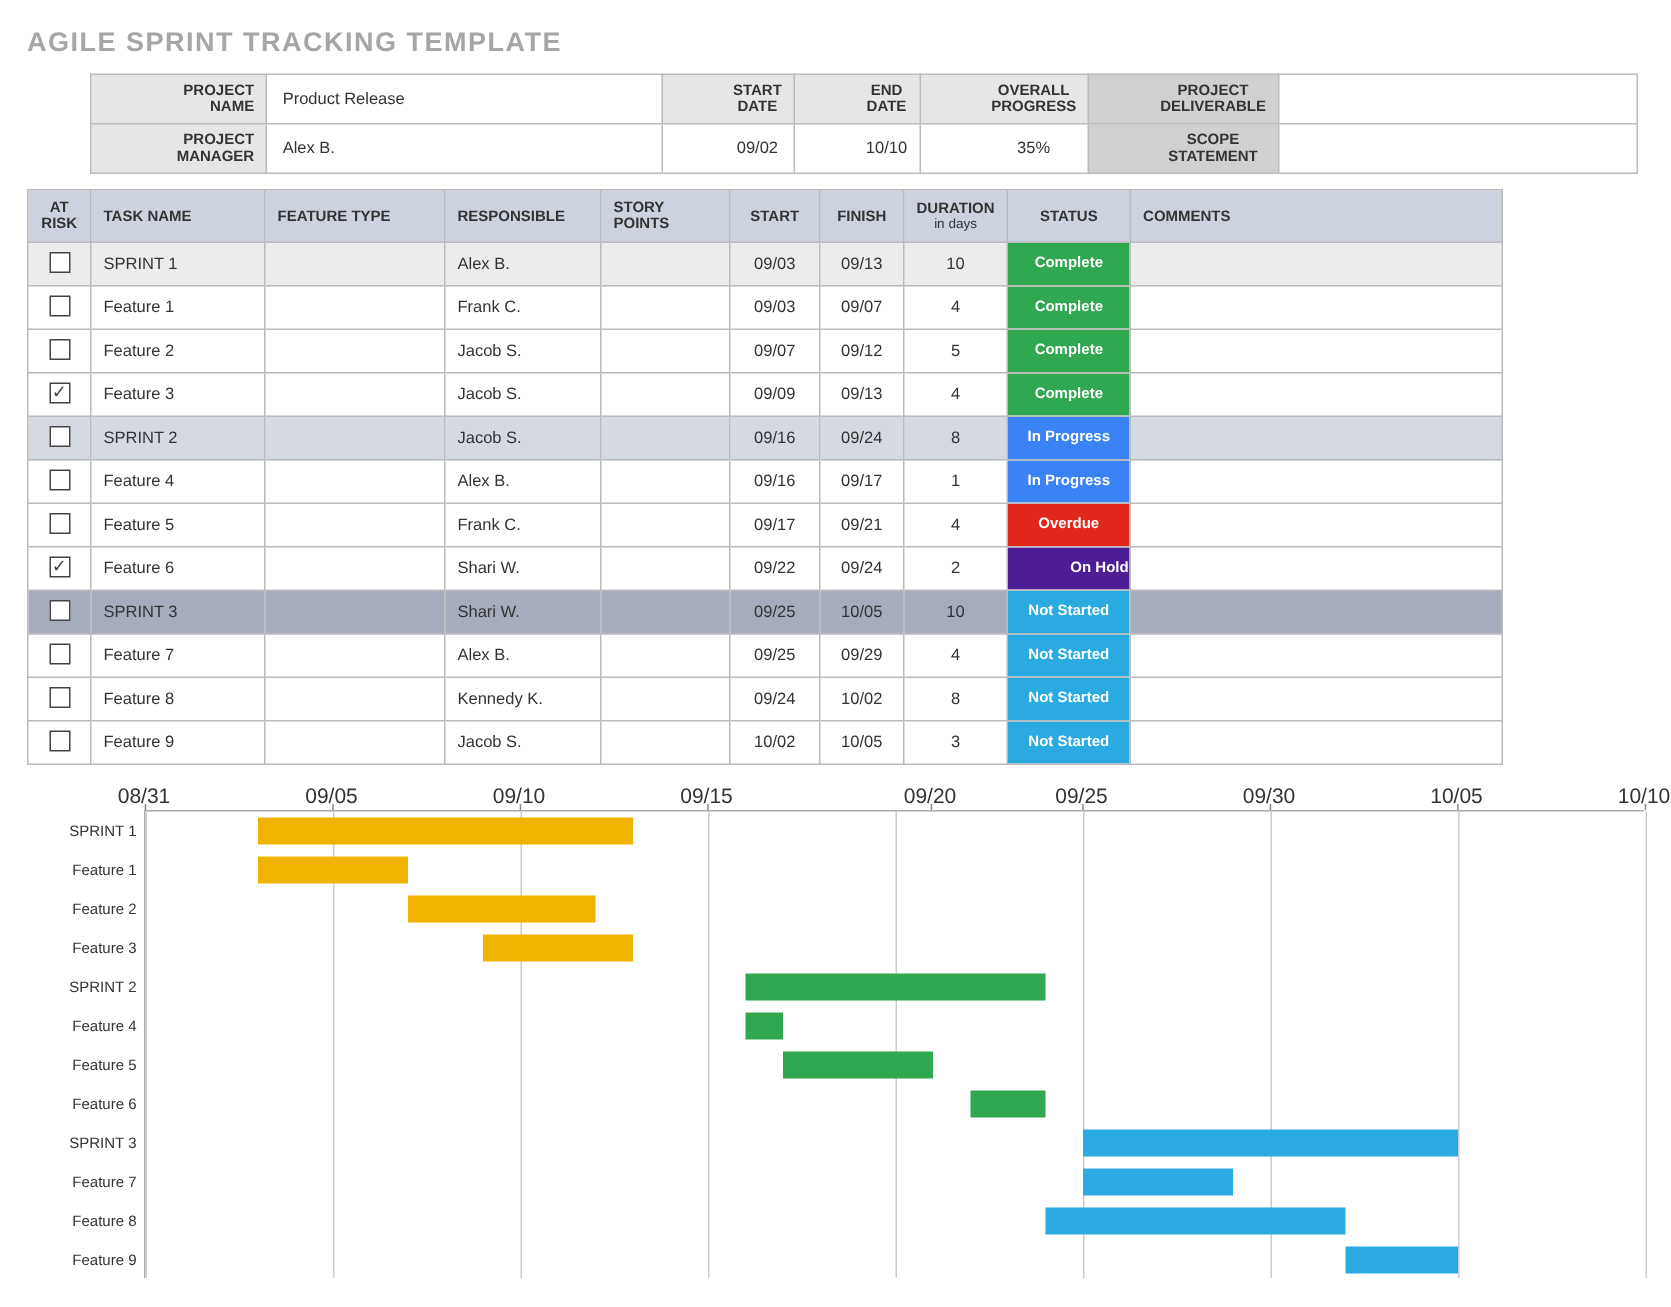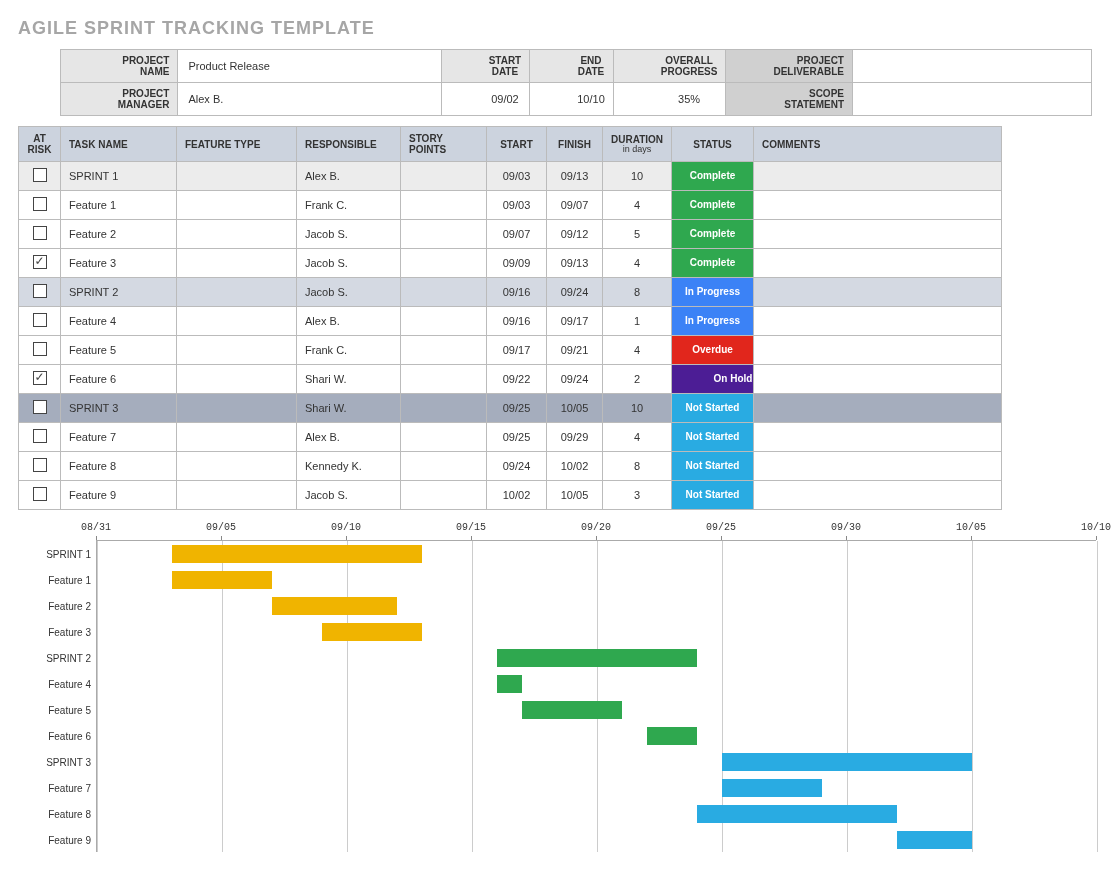--- a/index.html
+++ b/index.html
@@ -30,21 +30,21 @@
     font-size: 10px;
     font-weight: bold;
     text-align: right;
     width: 120px;
     line-height: 1.1;
   }
   .hdr .lab2 {
     background: #d0d0d0;
     font-size: 10px;
     font-weight: bold;
-    text-align: right;
+    text-align: center;
     width: 82px;
     line-height: 1.1;
   }
   .hdr .val { background: #fff; padding-left: 10px; }
   .hdr .valc { background:#fff; text-align:center; font-size:11px; }
   .hdr .shlab {
     background:#e6e6e6; font-size:10px; font-weight:bold; text-align:center;
     width:58px;
   }
 
@@ -91,23 +91,22 @@
   }
   .chk.checked::after {
     content:"✓"; position:absolute; left:1px; top:-2px;
     font-size:12px; color:#444;
   }
 
   
   .gantt-wrap { margin-top:12px; padding-left:0; width:1096px; position:relative; }
   .gantt-axis { position:relative; height:18px; margin-left:78px; }
   .axtick {
-    position:absolute; top:0; font-size:10px; color:#333;
+    position:absolute; top:0; font-size:14px; color:#333;
     transform:translateX(-50%);
-    font-family:Liberation Mono, monospace;
   }
   .axtick::before {
     content:""; position:absolute; left:50%; top:14px;
     width:1px; height:4px; background:#888;
   }
   .gantt-grid {
     position:relative; margin-left:78px; height:312px;
     border-left:1px solid #aaa; border-top:1px solid #aaa;
   }
   .vline { position:absolute; top:0; bottom:0; width:1px; background:#ccc; }
@@ -338,21 +337,21 @@
       </tr>
     </tbody>
 </table>
 
 <div class="gantt-wrap">
   <div class="gantt-axis" id="gantt-axis">
       <span class="axtick" style="left: 0px;">08/31</span>
       <span class="axtick" style="left: 125px;">09/05</span>
       <span class="axtick" style="left: 250px;">09/10</span>
       <span class="axtick" style="left: 375px;">09/15</span>
-      <span class="axtick" style="left: 500px;">09/20</span>
+      <span class="axtick" style="left: 524px;">09/20</span>
       <span class="axtick" style="left: 625px;">09/25</span>
       <span class="axtick" style="left: 750px;">09/30</span>
       <span class="axtick" style="left: 875px;">10/05</span>
       <span class="axtick" style="left: 1000px;">10/10</span>
     </div>
   <div class="gantt-grid" id="gantt-grid" style="width: 1000px; height: 312px;">
       <div class="vline" style="left: 0px;"></div>
       <div class="vline" style="left: 125px;"></div>
       <div class="vline" style="left: 250px;"></div>
       <div class="vline" style="left: 375px;"></div>

